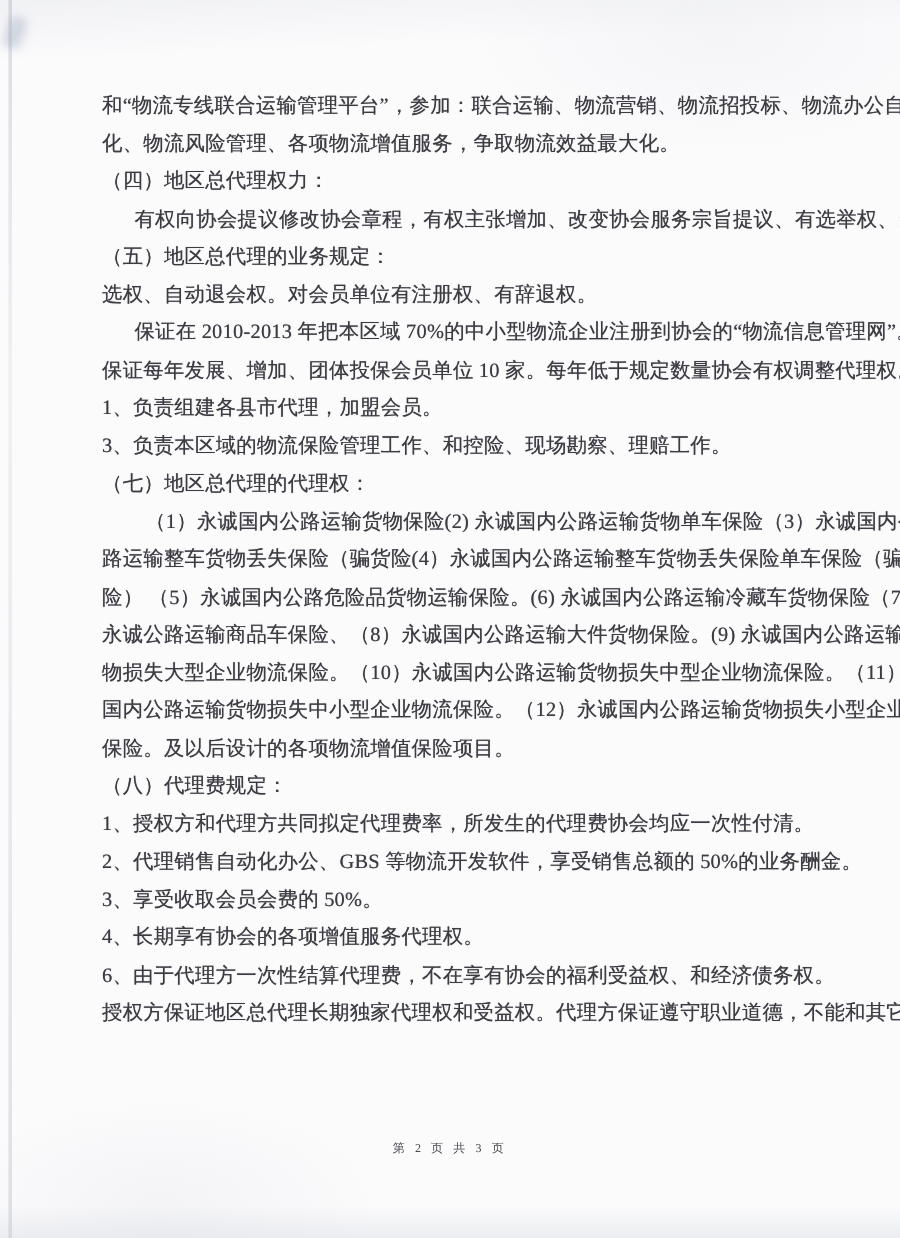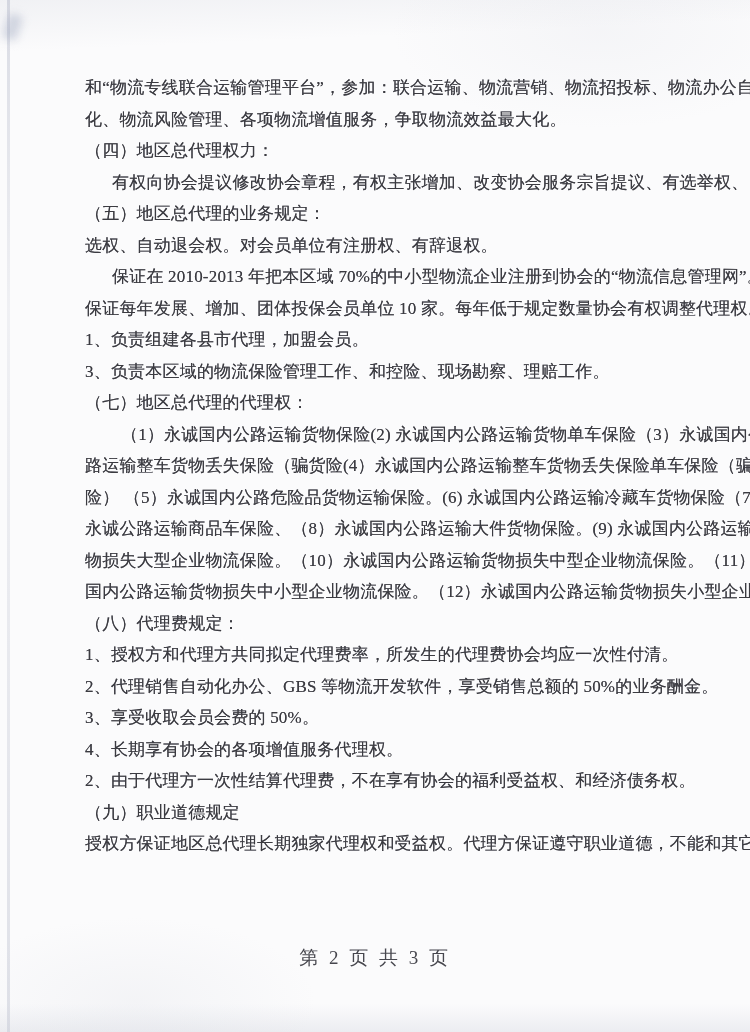--- a/index.html
+++ b/index.html
@@ -61,21 +61,21 @@
     white-space:nowrap;
     color:var(--ink);
     letter-spacing:.2px;
     text-shadow:0 0 .6px rgba(62,62,72,.75);
   }
   .indent{padding-left:27px;}
   .indent-wide{padding-left:36px;}
   .footer{
     position:absolute;left:0;top:948px;width:100%;
     text-align:center;
-    font-size:19px;line-height:20px;
+    font-size:10px;line-height:20px;
     letter-spacing:3px;
     color:var(--footer-ink);
   }
 </style>
 </head>
 <body>
 
 <div class="scan-page">
 
   <div class="top-shade"></div>
@@ -94,26 +94,26 @@
     <div class="line">保证每年发展、增加、团体投保会员单位 10 家。每年低于规定数量协会有权调整代理权。</div>
     <div class="line">1、负责组建各县市代理，加盟会员。</div>
     <div class="line">3、负责本区域的物流保险管理工作、和控险、现场勘察、理赔工作。</div>
     <div class="line">（七）地区总代理的代理权：</div>
     <div class="line indent-wide">（1）永诚国内公路运输货物保险(2) 永诚国内公路运输货物单车保险（3）永诚国内公</div>
     <div class="line">路运输整车货物丢失保险（骗货险(4）永诚国内公路运输整车货物丢失保险单车保险（骗货</div>
     <div class="line">险） （5）永诚国内公路危险品货物运输保险。(6) 永诚国内公路运输冷藏车货物保险（7）</div>
     <div class="line">永诚公路运输商品车保险、（8）永诚国内公路运输大件货物保险。(9) 永诚国内公路运输货</div>
     <div class="line">物损失大型企业物流保险。（10）永诚国内公路运输货物损失中型企业物流保险。（11）永诚</div>
     <div class="line">国内公路运输货物损失中小型企业物流保险。（12）永诚国内公路运输货物损失小型企业物流</div>
+    <div class="line">保险。及以后设计的各项物流增值保险项目。</div>
     <div class="line">（八）代理费规定：</div>
     <div class="line">1、授权方和代理方共同拟定代理费率，所发生的代理费协会均应一次性付清。</div>
     <div class="line">2、代理销售自动化办公、GBS 等物流开发软件，享受销售总额的 50%的业务酬金。</div>
     <div class="line">3、享受收取会员会费的 50%。</div>
     <div class="line">4、长期享有协会的各项增值服务代理权。</div>
-    <div class="line">2、由于代理方一次性结算代理费，不在享有协会的福利受益权、和经济债务权。</div>
-    <div class="line">（九）职业道德规定</div>
+    <div class="line">6、由于代理方一次性结算代理费，不在享有协会的福利受益权、和经济债务权。</div>
     <div class="line">授权方保证地区总代理长期独家代理权和受益权。代理方保证遵守职业道德，不能和其它保</div>
   </div>
 
   <div class="footer">第 2 页 共 3 页</div>
 
   <div class="bottom-shade"></div>
 </div>
 
 </body></html>

